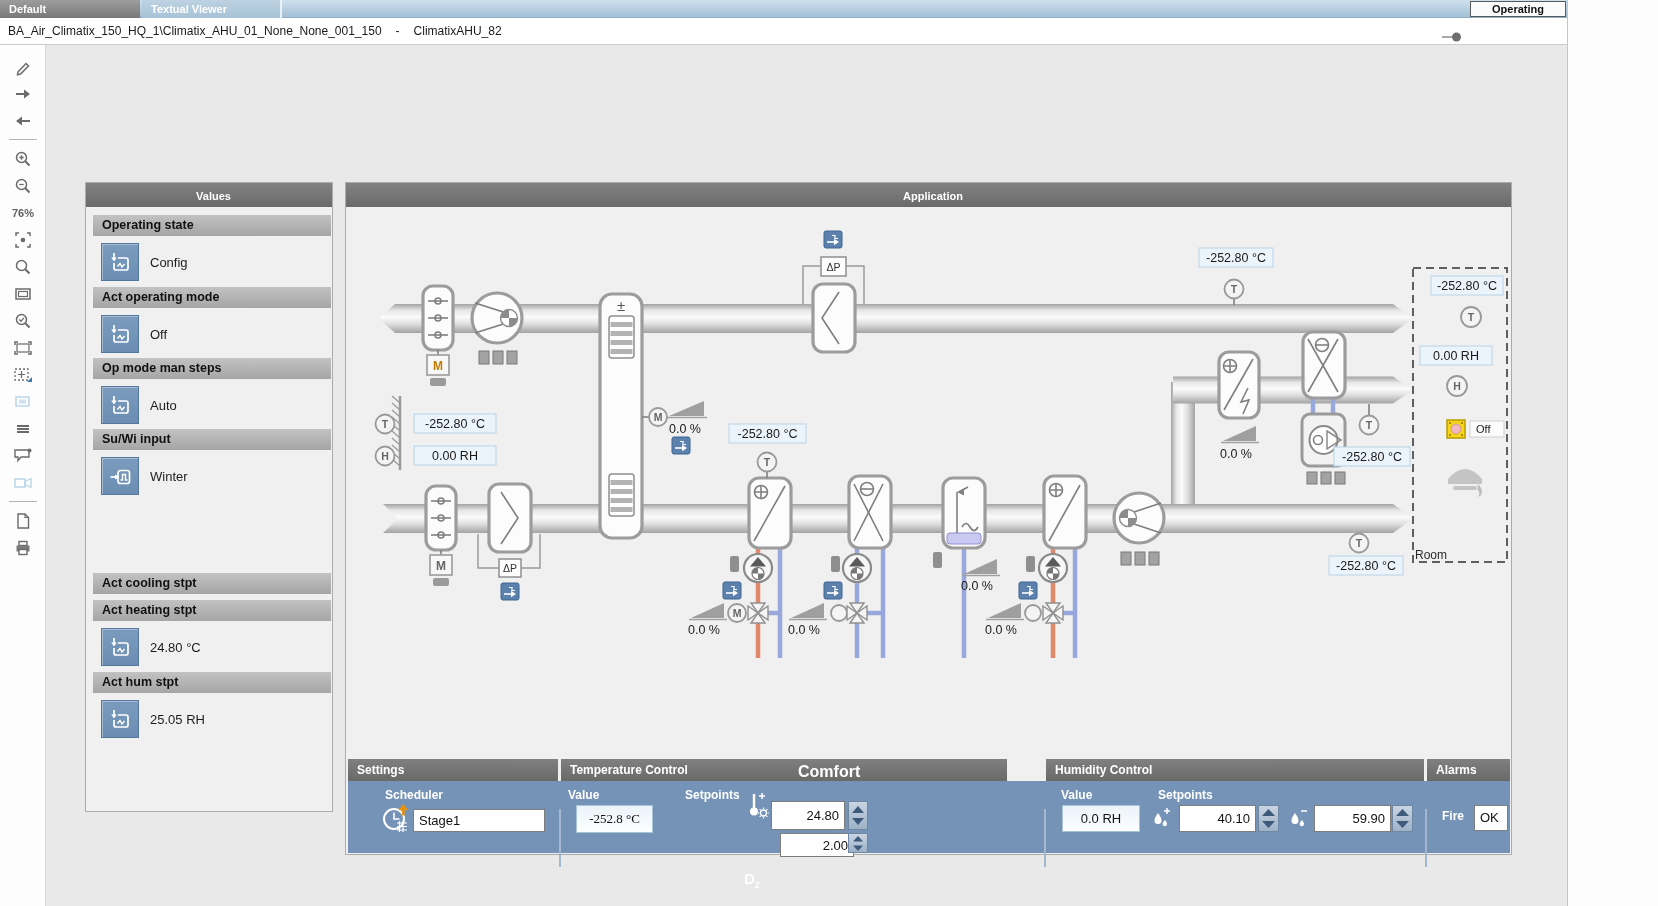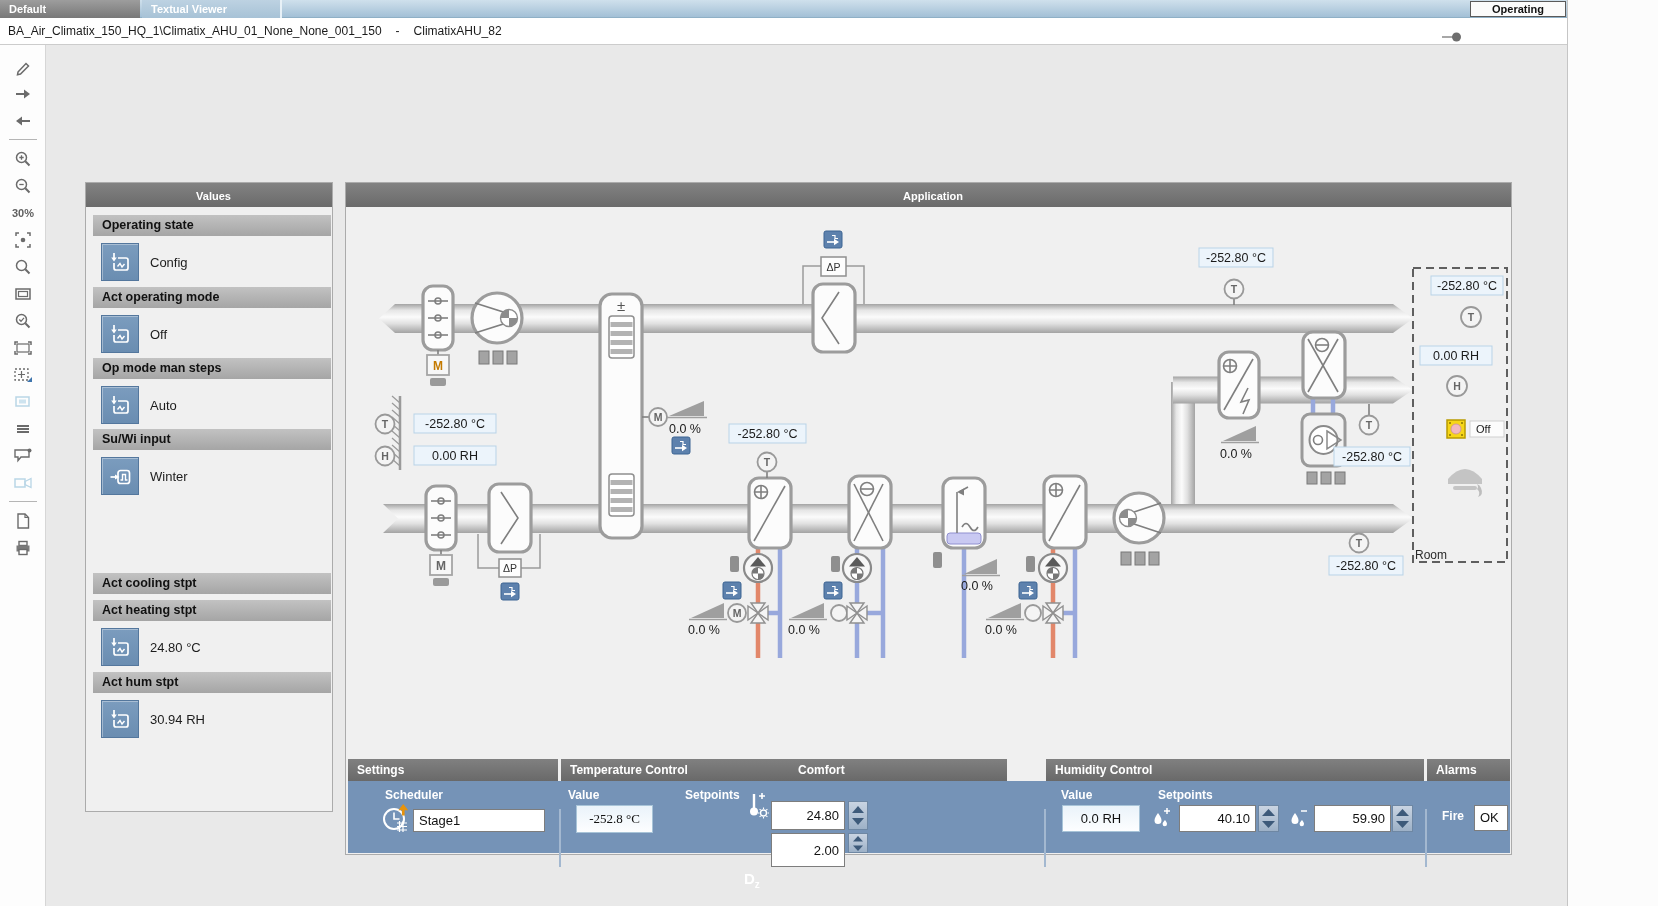--- a/index.html
+++ b/index.html
@@ -74,21 +74,21 @@
   .bb-blue { position:absolute; top:22px; left:0; width:1162px; height:72px; background:#7593b7; }
   .bb-vdiv { position:absolute; top:28px; width:2px; height:58px; background:#a3b8d0; }
   .bb-label { position:absolute; color:#fff; font-size:12px; font-weight:bold; }
   .bb-input { position:absolute; background:#fff; border:1px solid #7d7d7d; font-size:13px; color:#111;
               line-height:20px; padding:0 5px; }
   .bb-display { position:absolute; background:linear-gradient(#eaf3fa,#fdfeff); border:1px solid #a8c4d8;
               font-size:13px; color:#111; text-align:center; }
   .spin { position:absolute; background:linear-gradient(#c9d4e2,#9db1c7); border:1px solid #6e87a3;
           display:flex; align-items:center; justify-content:center; }
   .num { text-align:right; }
-  .comfort-head { position:absolute; color:#fff; font-size:12px; font-weight:bold; }
+  .comfort-head { position:absolute; color:#fff; font-size:16px; font-weight:bold; }
 </style>
 </head>
 <body>
 
 <div class="screen">
 
   <div class="tab-bar">
     <div class="tab tab-default">Default</div>
     <div class="tab tab-textual">Textual Viewer</div>
     <div class="operating-btn">Operating</div>
@@ -131,21 +131,21 @@
           <line x1="11.3" y1="11.3" x2="15.5" y2="15.5" stroke="#6b6b6b" stroke-width="2"></line>
         </svg>
       </div>
     <div class="tb-btn">
         <svg width="18" height="18">
           <circle cx="7.5" cy="7.5" r="5" fill="none" stroke="#6b6b6b" stroke-width="1.5"></circle>
           <path d="M5.3 7.5 H9.7" stroke="#6b6b6b" stroke-width="1.3"></path>
           <line x1="11.3" y1="11.3" x2="15.5" y2="15.5" stroke="#6b6b6b" stroke-width="2"></line>
         </svg>
       </div>
-    <div class="tb-btn tb-zoom">30%</div>
+    <div class="tb-btn tb-zoom">76%</div>
     <div class="tb-btn">
         <svg width="18" height="18">
           <path d="M2 5 V2 H5 M13 2 H16 V5 M16 13 V16 H13 M5 16 H2 V13" fill="none" stroke="#6b6b6b" stroke-width="1.5"></path>
           <circle cx="9" cy="9" r="2.3" fill="#6b6b6b"></circle>
         </svg>
       </div>
     <div class="tb-btn">
         <svg width="18" height="18">
           <circle cx="7.5" cy="7.5" r="5" fill="none" stroke="#6b6b6b" stroke-width="1.5"></circle>
           <line x1="11.3" y1="11.3" x2="15.5" y2="15.5" stroke="#6b6b6b" stroke-width="2"></line>
@@ -291,21 +291,21 @@
       <div class="vp-section m6">Act hum stpt</div>
       <div class="vp-item m7">
         <span class="vp-icon">
             <svg width="24" height="24" viewBox="0 0 24 24">
               <path d="M6 3 V8" stroke="#fff" stroke-width="1.7" fill="none"></path>
               <polygon points="3.2,7.5 8.8,7.5 6,11.5" fill="#fff"></polygon>
               <path d="M10 8 H18 Q20 8 20 10 V18 Q20 20 18 20 H8 Q6 20 6 18 V13" fill="none" stroke="#fff" stroke-width="1.7"></path>
               <path d="M9.5 16.5 L12 13.5 L14 17 L16.5 14" fill="none" stroke="#fff" stroke-width="1.4"></path>
             </svg>
           </span>
-        <span class="vp-text">30.94 RH</span>
+        <span class="vp-text">25.05 RH</span>
       </div>
     </div>
 
     <div class="panel app-panel">
       <div class="panel-header">Application</div>
 
       <svg class="diagram" width="1165" height="548" viewBox="345 210 1165 548">
         <defs>
           <linearGradient id="gradH" x1="0" y1="0" x2="0" y2="1">
             <stop offset="0" stop-color="#a3a3a3"></stop>
@@ -640,21 +640,21 @@
             <path d="M15.5 16.5 V18 M15.5 26 V27.5 M10 22 H11.5 M19.5 22 H21 M11.6 18.1 l1.1 1.1 M18.3 24.8 l1.1 1.1 M19.4 18.1 l-1.1 1.1 M12.7 24.8 l-1.1 1.1" stroke="#fff" stroke-width="1.1"></path>
           </svg>
           <input class="bb-input num" style="left: 423px; top: 20px; width: 74px; height: 29px;" value="24.80">
           <div class="spin" style="left:500px; top:20px; width:20px; height:29px;">
             <svg width="16" height="23">
                 <polygon points="8,2 14,9 2,9" fill="#3d5a7a"></polygon>
                 <polygon points="2,14 14,14 8,21" fill="#3d5a7a"></polygon>
               </svg>
           </div>
           <div class="bb-label" style="left:396px; top:53px; font-size:15px;margin-top:36px;"><span>D</span><span style="font-size:10px; vertical-align:sub;">z</span></div>
-          <input class="bb-input num" style="left: 423px; top: 52px; width: 74px; height: 34px;" value="2.00">
+          <input class="bb-input num" style="left: 432px; top: 52px; width: 74px; height: 24px;" value="2.00">
           <div class="spin" style="left:500px; top:52px; width:20px; height:20px;">
             <svg width="16" height="17">
                 <polygon points="8,1 13,6.5 3,6.5" fill="#3d5a7a"></polygon>
                 <polygon points="3,10.5 13,10.5 8,16" fill="#3d5a7a"></polygon>
               </svg>
           </div>
 
           <div class="bb-label" style="left:713px; top:7px;">Value</div>
           <div class="bb-display" style="left:714px; top:24px; width:78px; height:27px; line-height:25px;">0.0 RH</div>
           <div class="bb-label" style="left:810px; top:7px;">Setpoints</div>

